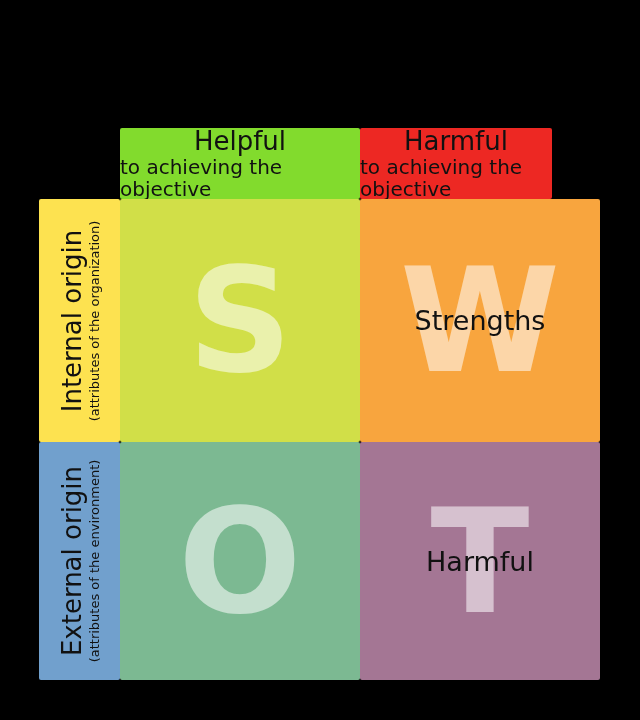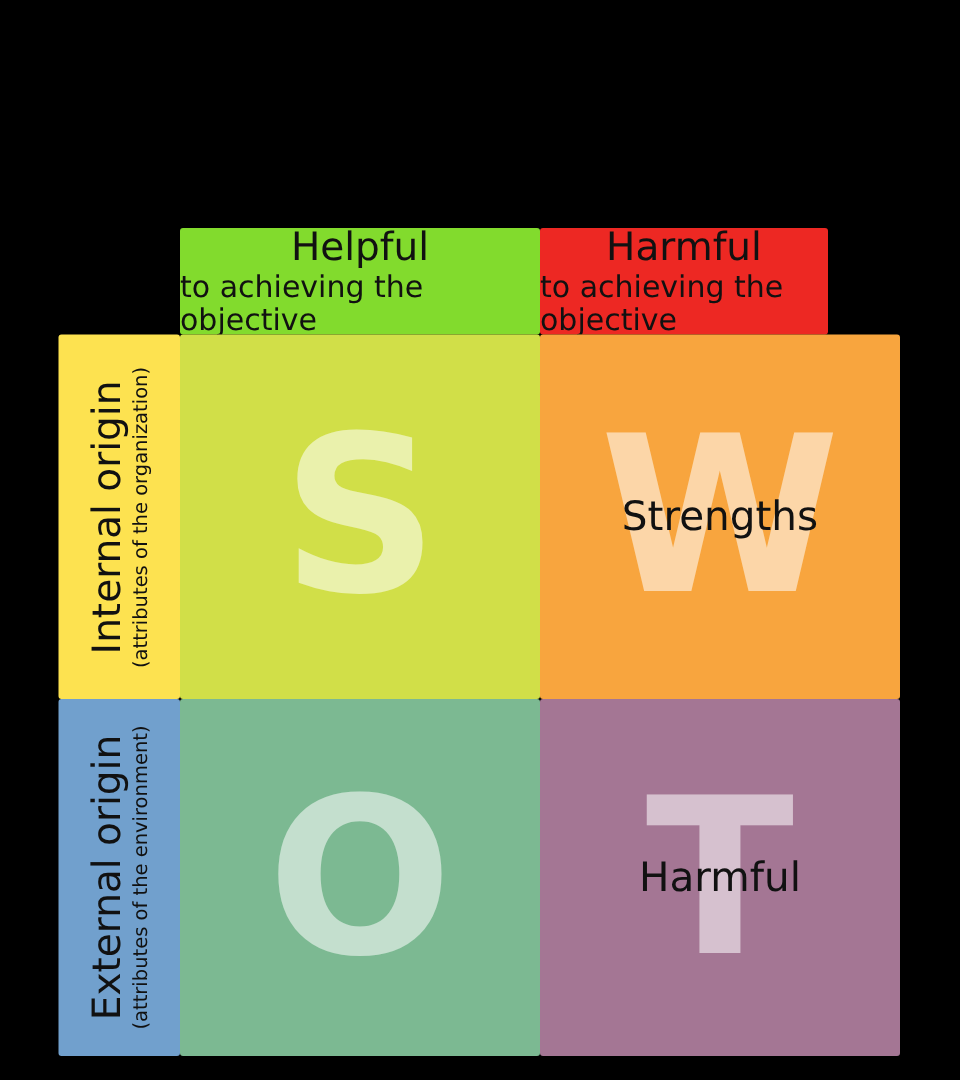--- a/index.html
+++ b/index.html
@@ -16,21 +16,20 @@
   }
   .cell{
     position:absolute;
     box-sizing:border-box;
     border-radius:2px;
     display:flex;
     flex-direction:column;
     align-items:center;
     justify-content:center;
     color:#000;
-    margin-top:24px;
   }
   
   .hdr-title{
     font-size:26px;
     line-height:1.15;
     color:#111;
   }
   .hdr-sub{
     font-size:20px;
     line-height:1.1;

